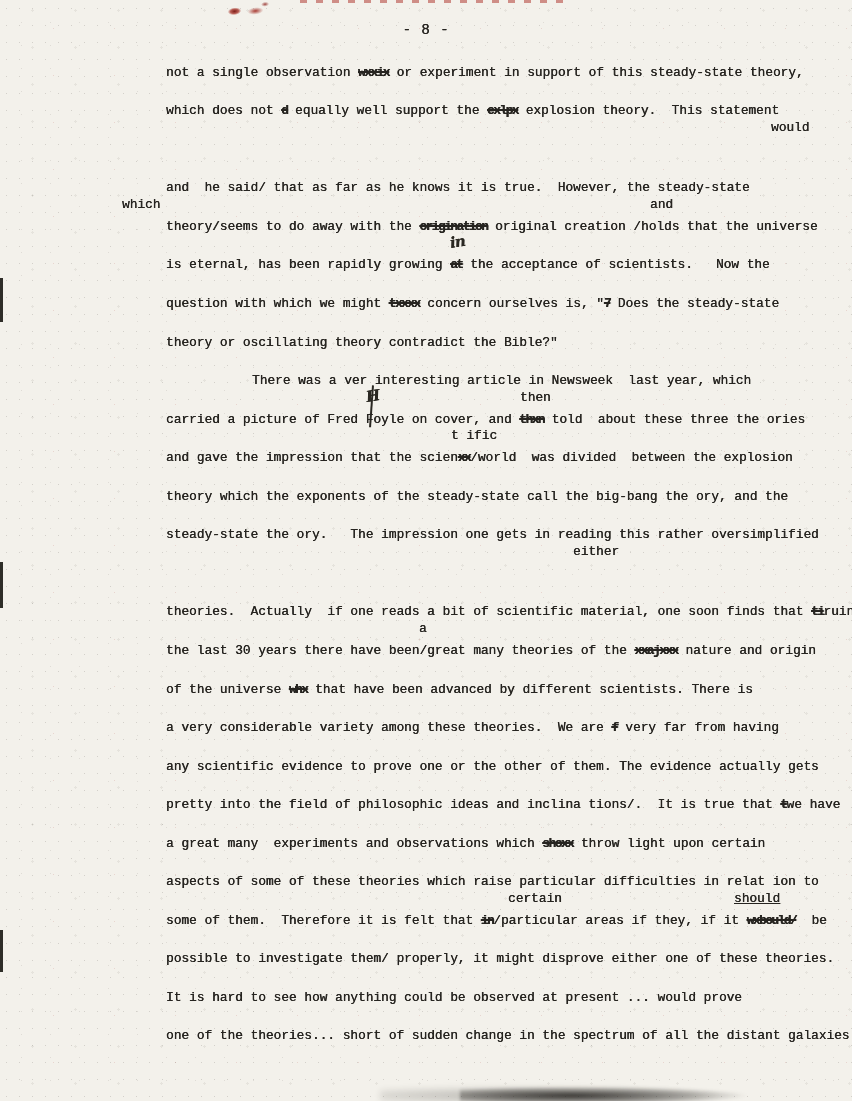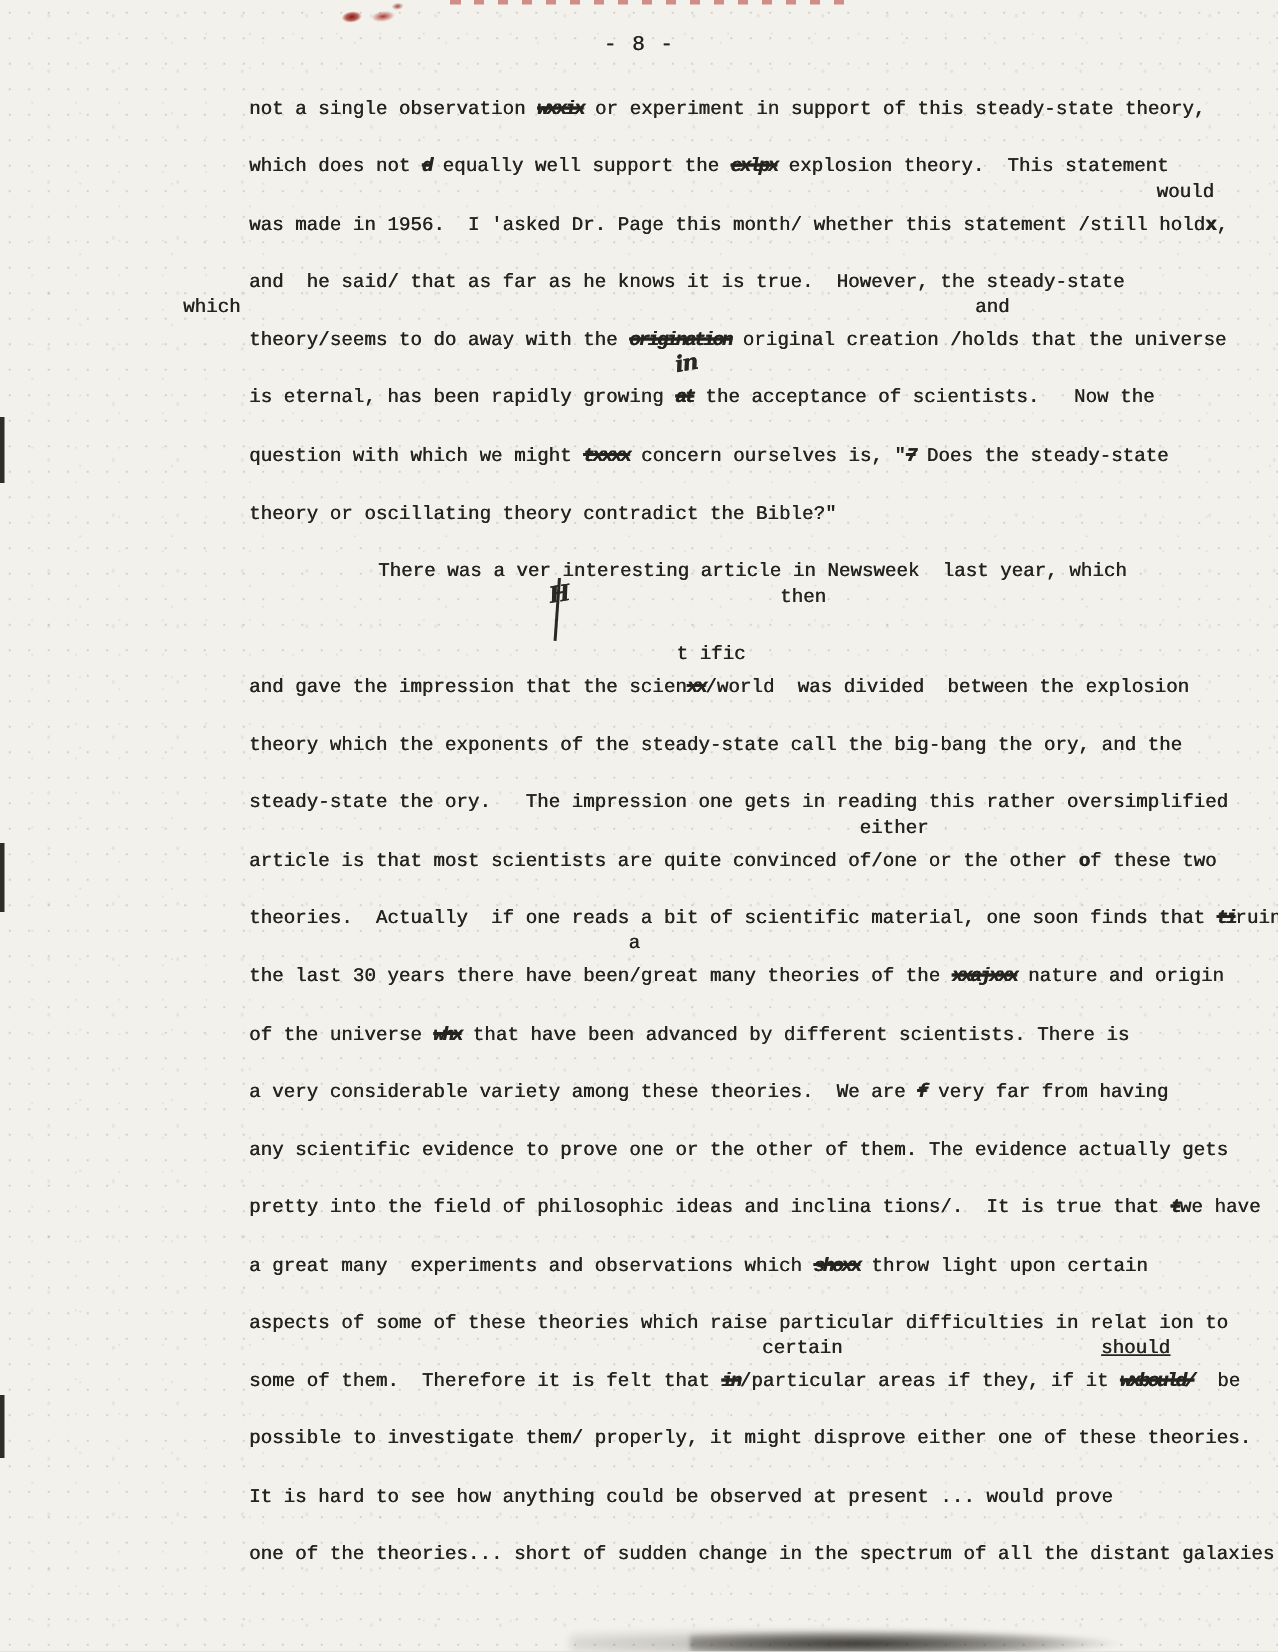--- a/index.html
+++ b/index.html
@@ -31,21 +31,21 @@
   .typed-text {
     position:absolute; left:166px; top:43px; width:700px;
     font-size:12.8px; line-height:1;
   }
   .line { position:relative; height:38.55px; }
   .txt  { position:absolute; bottom:2px; left:0; white-space:pre;
           text-shadow:.3px 0 0 currentColor; }
   .ins  { position:absolute; bottom:24px; white-space:pre;
           text-shadow:.3px 0 0 currentColor; font-size:12.8px; }
   .xout { text-decoration:line-through; text-decoration-thickness:2px;
-          font-weight:700; letter-spacing:-1.5px;font-style:italic; }
+          font-weight:700; letter-spacing:-1.5px; }
   .ot   { font-weight:700; text-shadow:.6px 0 0 currentColor; }
   .hand { font-family:"DejaVu Serif","Liberation Serif",serif;
           font-style:italic; font-weight:700; font-size:15px;
           letter-spacing:-1px; transform:rotate(-9deg); color:#2a2822; }
   .slash { position:absolute; left:3px; top:-4px; height:42px; width:0;
            border-left:2px solid #2a2822; transform:rotate(13deg);
            display:block; }
   .red-blob {
     position:absolute; left:220px; top:0; width:52px; height:22px;
     transform:rotate(-7deg);
@@ -82,21 +82,20 @@
   <div class="page-number">- 8 -</div>
   <div class="typed-text">
       <div class="line">
         <span class="txt"><span>not a single observation </span><span class="xout">wxxix</span><span> or experiment in support of this steady-state theory,</span></span>
       </div>
       <div class="line">
         <span class="txt"><span>which does not </span><span class="xout">d</span><span> equally well support the </span><span class="xout">exlpx</span><span> explosion theory.  This statement</span></span>
       </div>
       <div class="line">
         <span class="ins" style="left: 561px; margin-left: 44px;">would</span>
-        <span class="txt"><span>was made in 1956.  I 'asked Dr. Page this month/ whether this statement /still hold</span><span class="ot">x</span><span>,</span></span>
       </div>
       <div class="line">
         <span class="txt"><span>and  he said/ that as far as he knows it is true.  However, the steady-state</span></span>
       </div>
       <div class="line">
         <span class="ins" style="left: -44px;">which</span>
         <span class="ins" style="left: 484px; text-align: center;">and</span>
         <span class="txt"><span>theory/seems to do away with the </span><span class="xout">origination</span><span> original creation /holds that the universe</span></span>
       </div>
       <div class="line">
@@ -108,34 +107,34 @@
       </div>
       <div class="line">
         <span class="txt"><span>theory or oscillating theory contradict the Bible?"</span></span>
       </div>
       <div class="line">
         <span class="txt" style="left: 86px;"><span>There was a ver interesting article in Newsweek  last year, which</span></span>
       </div>
       <div class="line">
         <span class="ins hand" style="left: 200px;">H<i class="slash"></i></span>
         <span class="ins" style="left: 354px;">then</span>
+        <span class="txt"><span>carried a picture of Fred Foyle on cover, and </span><span class="xout">thxn</span><span> told  about these three the ories</span></span>
       </div>
       <div class="line">
         <span class="ins" style="left: 285px; text-align: center;">t ific</span>
         <span class="txt"><span>and gave the impression that the scien</span><span class="xout">xx</span><span>/world  was divided  between the explosion</span></span>
       </div>
       <div class="line">
         <span class="txt"><span>theory which the exponents of the steady-state call the big-bang the ory, and the</span></span>
       </div>
       <div class="line">
         <span class="txt"><span>steady-state the ory.   The impression one gets in reading this rather oversimplified</span></span>
       </div>
       <div class="line">
         <span class="ins" style="left: 407px;">either</span>
-        <span class="txt"><span>article is that most scientists are quite convinced of/one or the other </span><span class="ot">o</span><span>f these two</span></span>
       </div>
       <div class="line">
         <span class="txt"><span>theories.  Actually  if one reads a bit of scientific material, one soon finds that </span><span class="xout">ti</span><span>ruing</span></span>
       </div>
       <div class="line">
         <span class="ins" style="left: 253px;">a</span>
         <span class="txt"><span>the last 30 years there have been/great many theories of the </span><span class="xout">xxajxxx</span><span> nature and origin</span></span>
       </div>
       <div class="line">
         <span class="txt"><span>of the universe </span><span class="xout">whx</span><span> that have been advanced by different scientists. There is</span></span>

